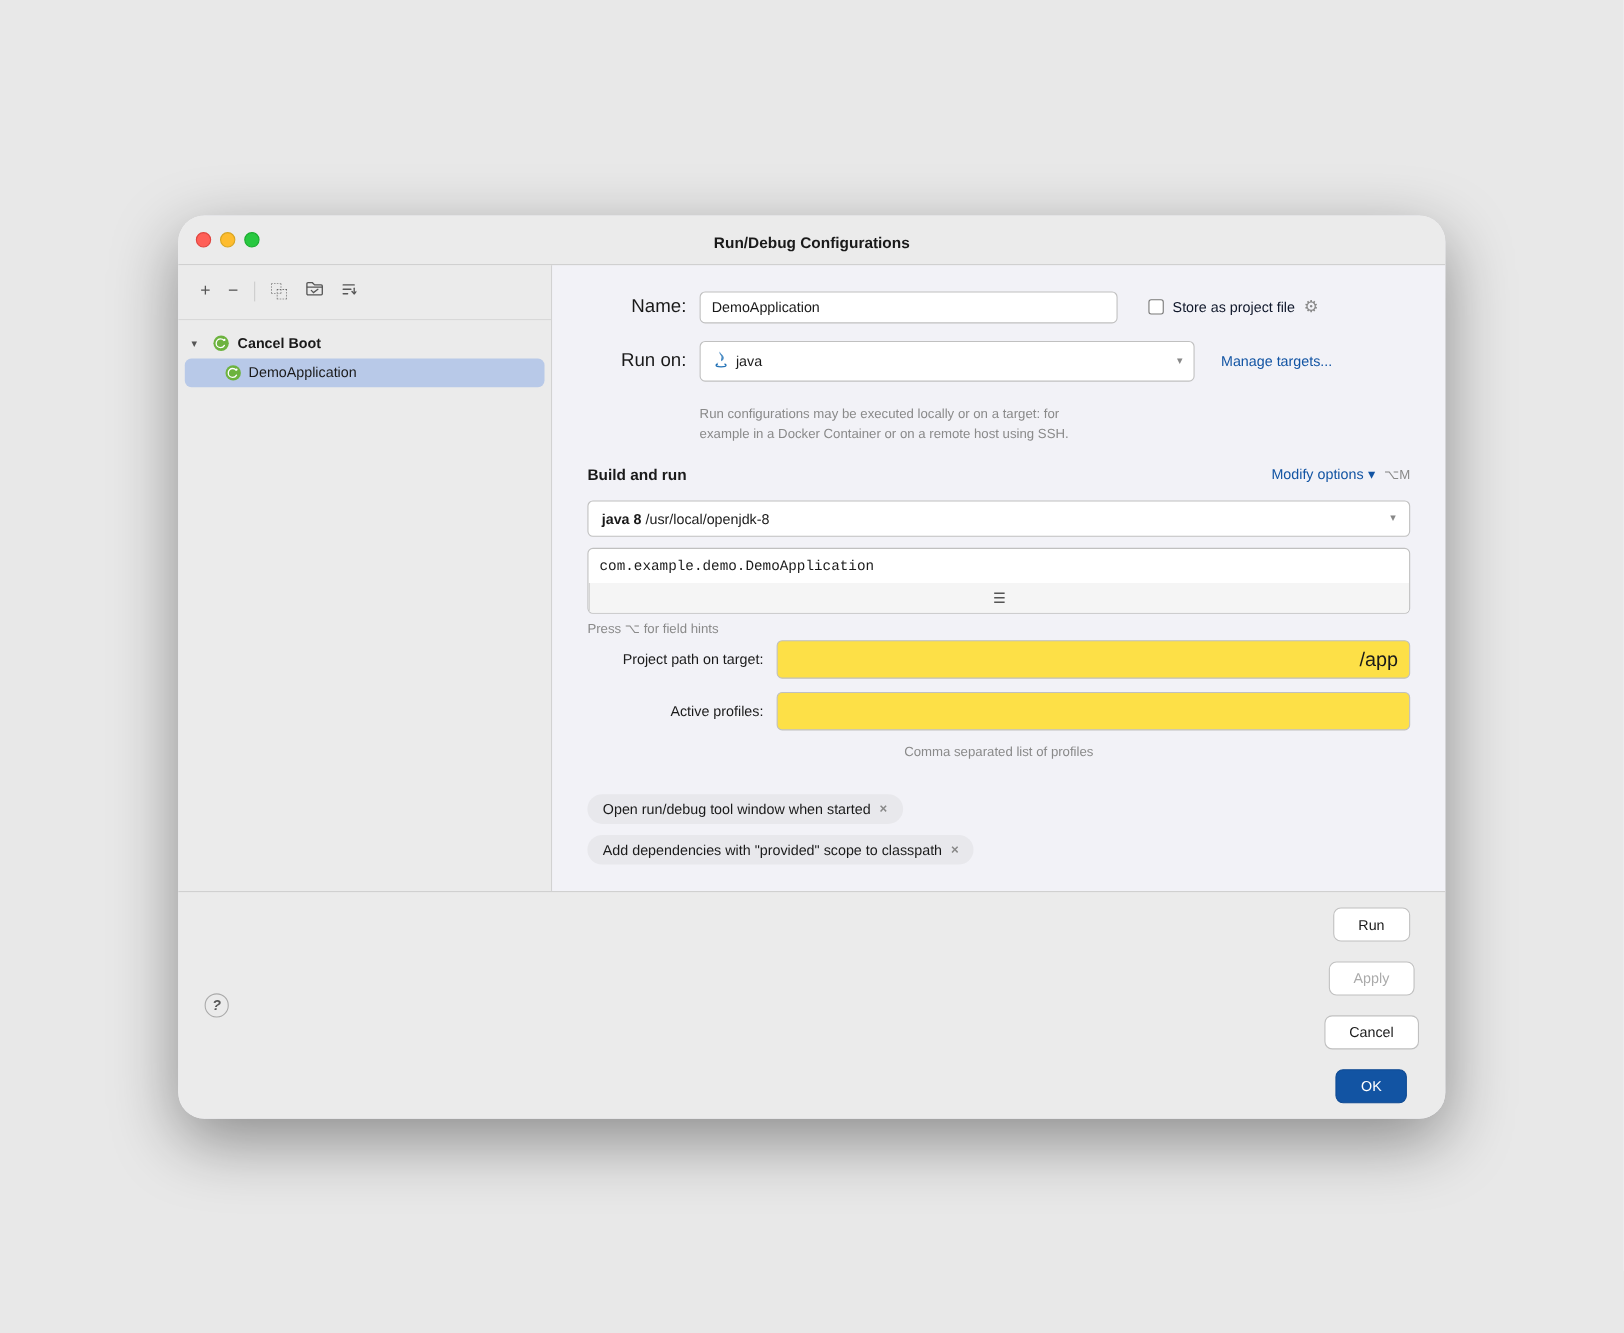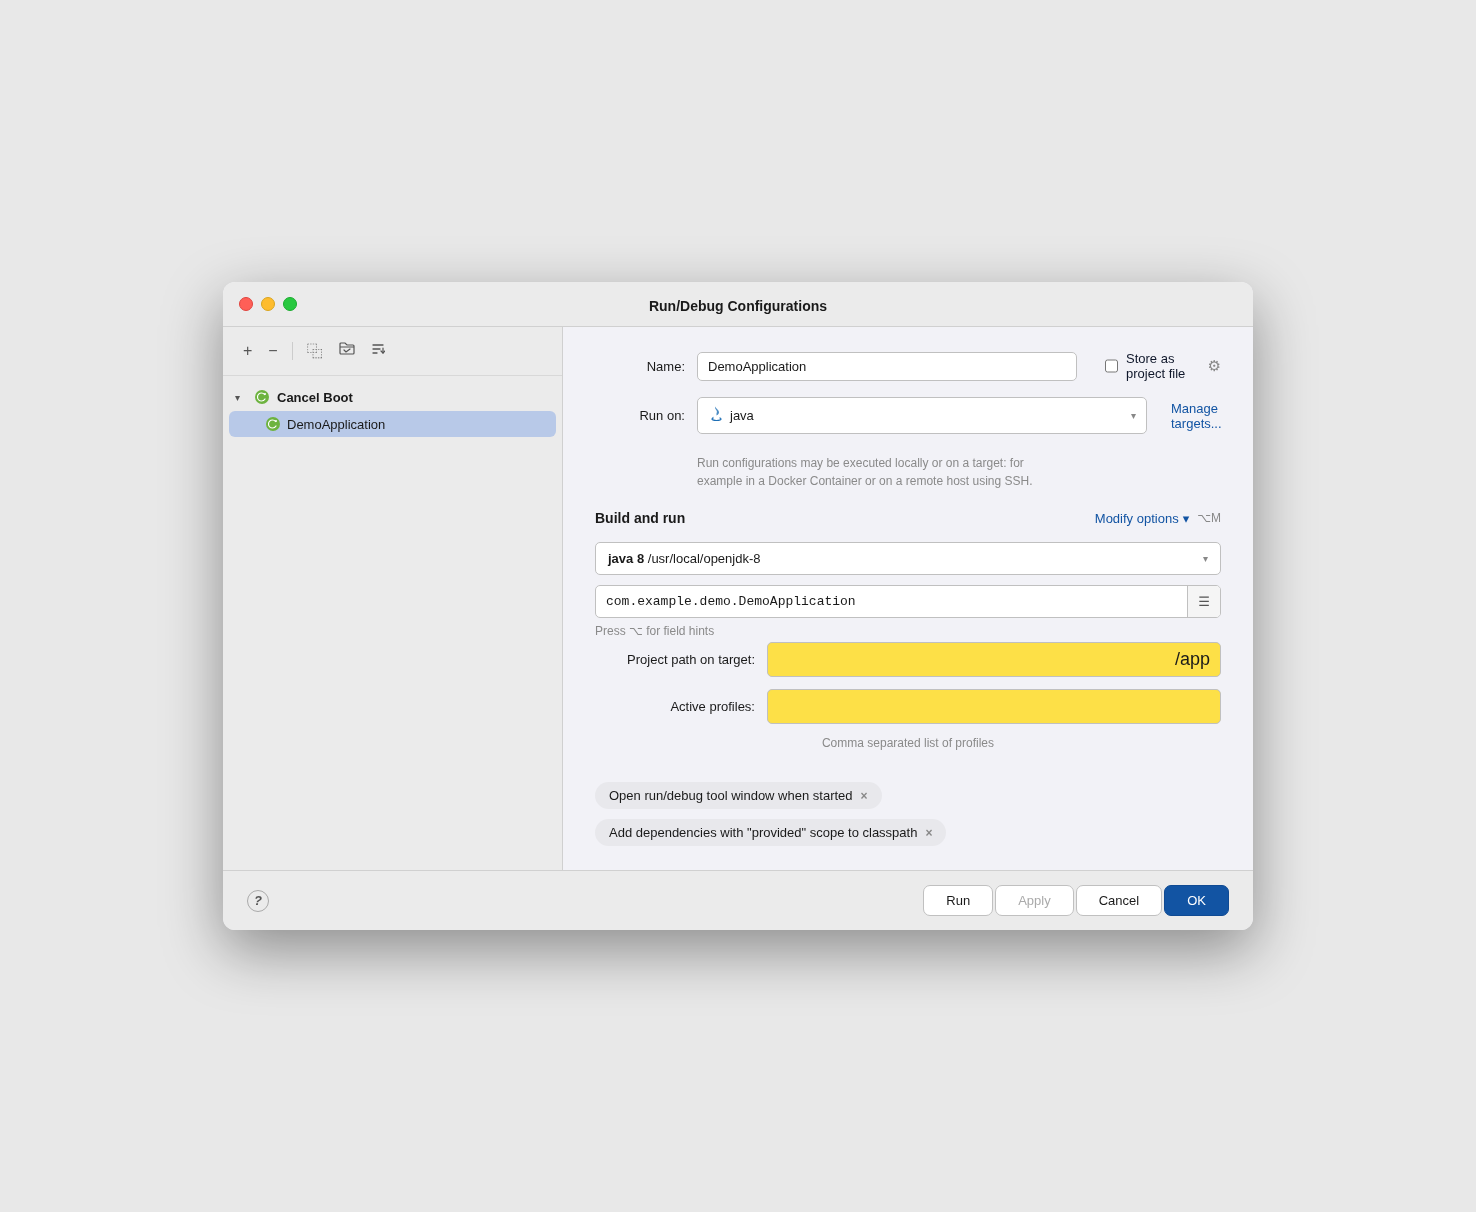--- a/index.html
+++ b/index.html
@@ -6,23 +6,23 @@
     body {
       font-family: -apple-system, BlinkMacSystemFont, 'Segoe UI', sans-serif;
       background: #e8e8e8;
       display: flex;
       justify-content: center;
       align-items: center;
       min-height: 100vh;
       font-size: 13px;
     }
     .window {
-      width: 1030px;
+      width: 1152px;
       background: #f2f2f7;
-      border-radius: 12px;
+      border-radius: 24px;
       box-shadow: 0 20px 60px rgba(0,0,0,0.4);
       overflow: hidden;
       display: flex;
       flex-direction: column;
     }
     .title-bar {
       background: #ebebeb;
       padding: 16px 20px 12px;
       display: flex;
       align-items: center;
@@ -160,21 +160,21 @@
       padding: 24px 32px;
       overflow-y: auto;
     }
     .form-row {
       display: flex;
       align-items: center;
       margin-bottom: 16px;
       gap: 12px;
     }
     .form-label {
-      font-size: 13px;
+      font-size: 17px;
       color: #1a1a1a;
       min-width: 90px;
       text-align: right;
     }
     .name-input {
       flex: 0 0 380px;
       padding: 6px 10px;
       border: 1px solid #c0c0c0;
       border-radius: 5px;
       background: #fff;
@@ -289,20 +289,21 @@
     }
     .sdk-bold { font-weight: 600; }
     .main-class-row {
       display: flex;
       align-items: stretch;
       border: 1px solid #c0c0c0;
       border-radius: 5px;
       background: #fff;
       margin-bottom: 6px;
       overflow: hidden;
+      flex-direction: column;
     }
     .main-class-input {
       flex: 1;
       padding: 8px 10px;
       border: none;
       background: transparent;
       font-family: 'SF Mono', 'Menlo', 'Monaco', 'Courier New', monospace;
       font-size: 13px;
       color: #1a1a1a;
       outline: none;
@@ -399,22 +400,23 @@
       align-items: center;
       justify-content: center;
       cursor: pointer;
       font-size: 13px;
       color: #555;
       font-style: italic;
       font-weight: 600;
     }
     .footer-right {
       display: flex;
-      gap: 2px;
-      align-items: center;
+      gap: 18px;
+      align-items: center;
+      flex-direction: column;
     }
     .btn {
       padding: 7px 22px;
       border-radius: 7px;
       font-size: 13px;
       cursor: pointer;
       border: 1px solid #c0c0c0;
       background: #fff;
       color: #1a1a1a;
       font-weight: 400;

